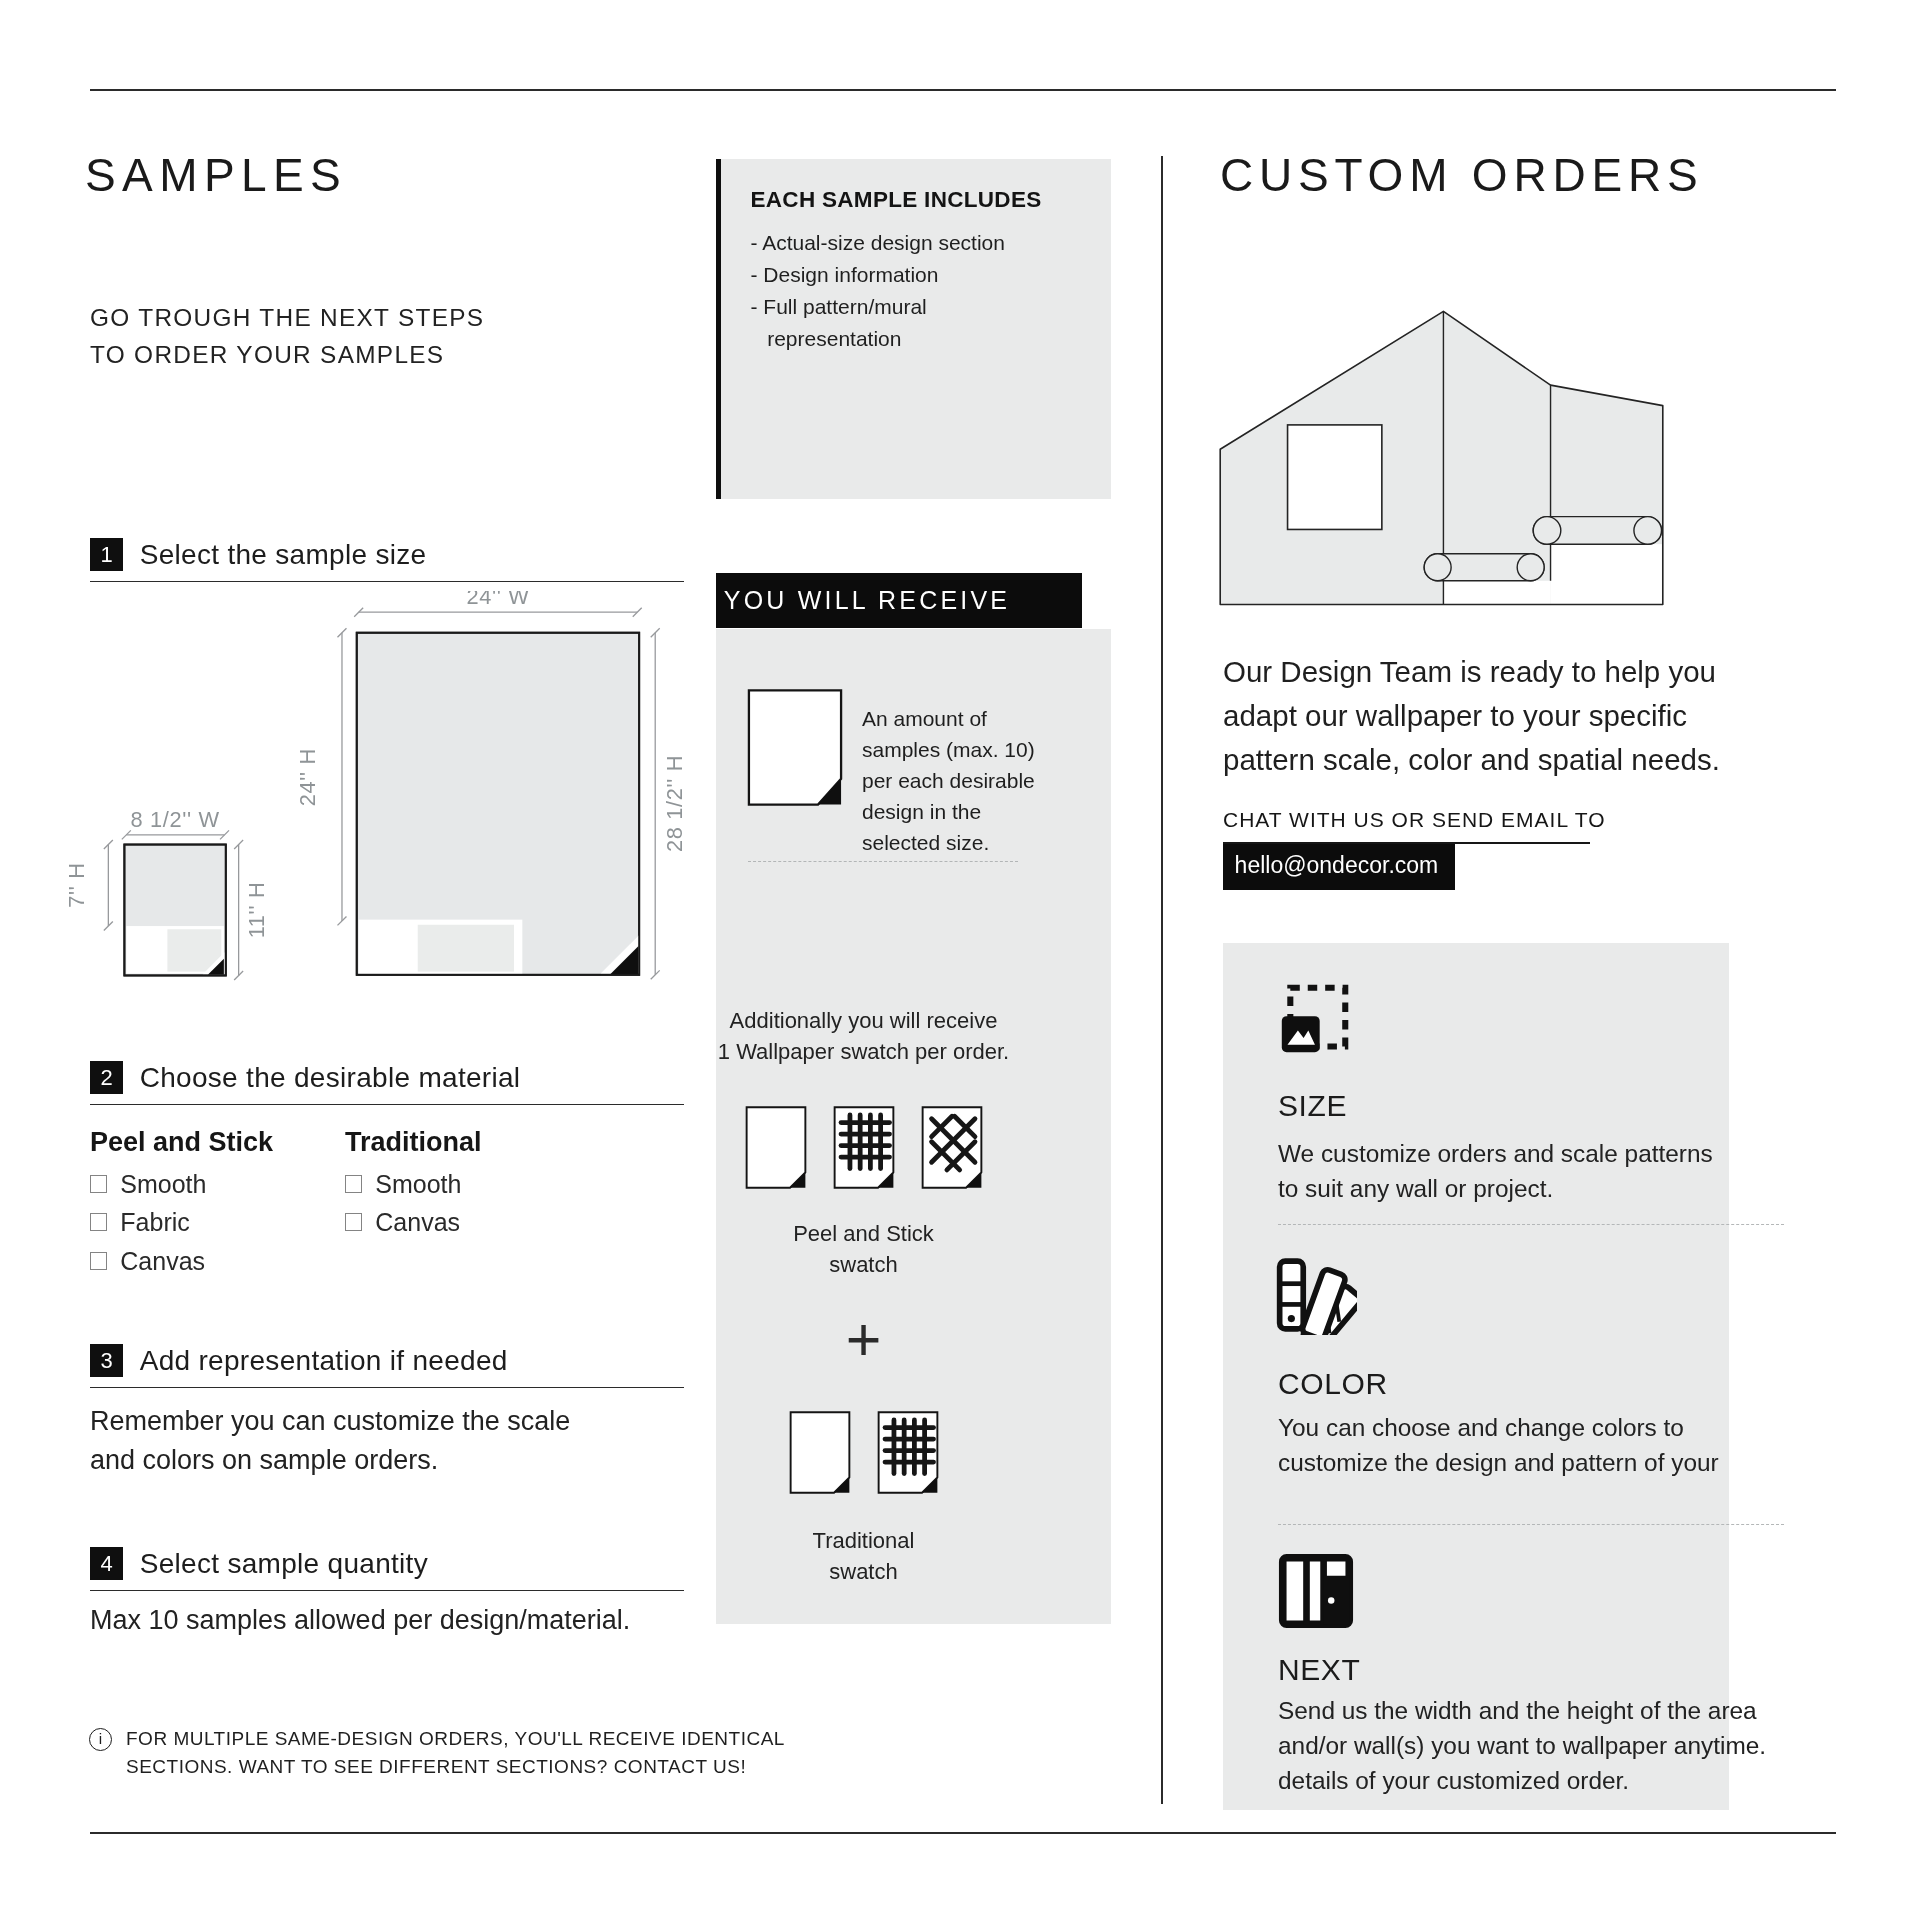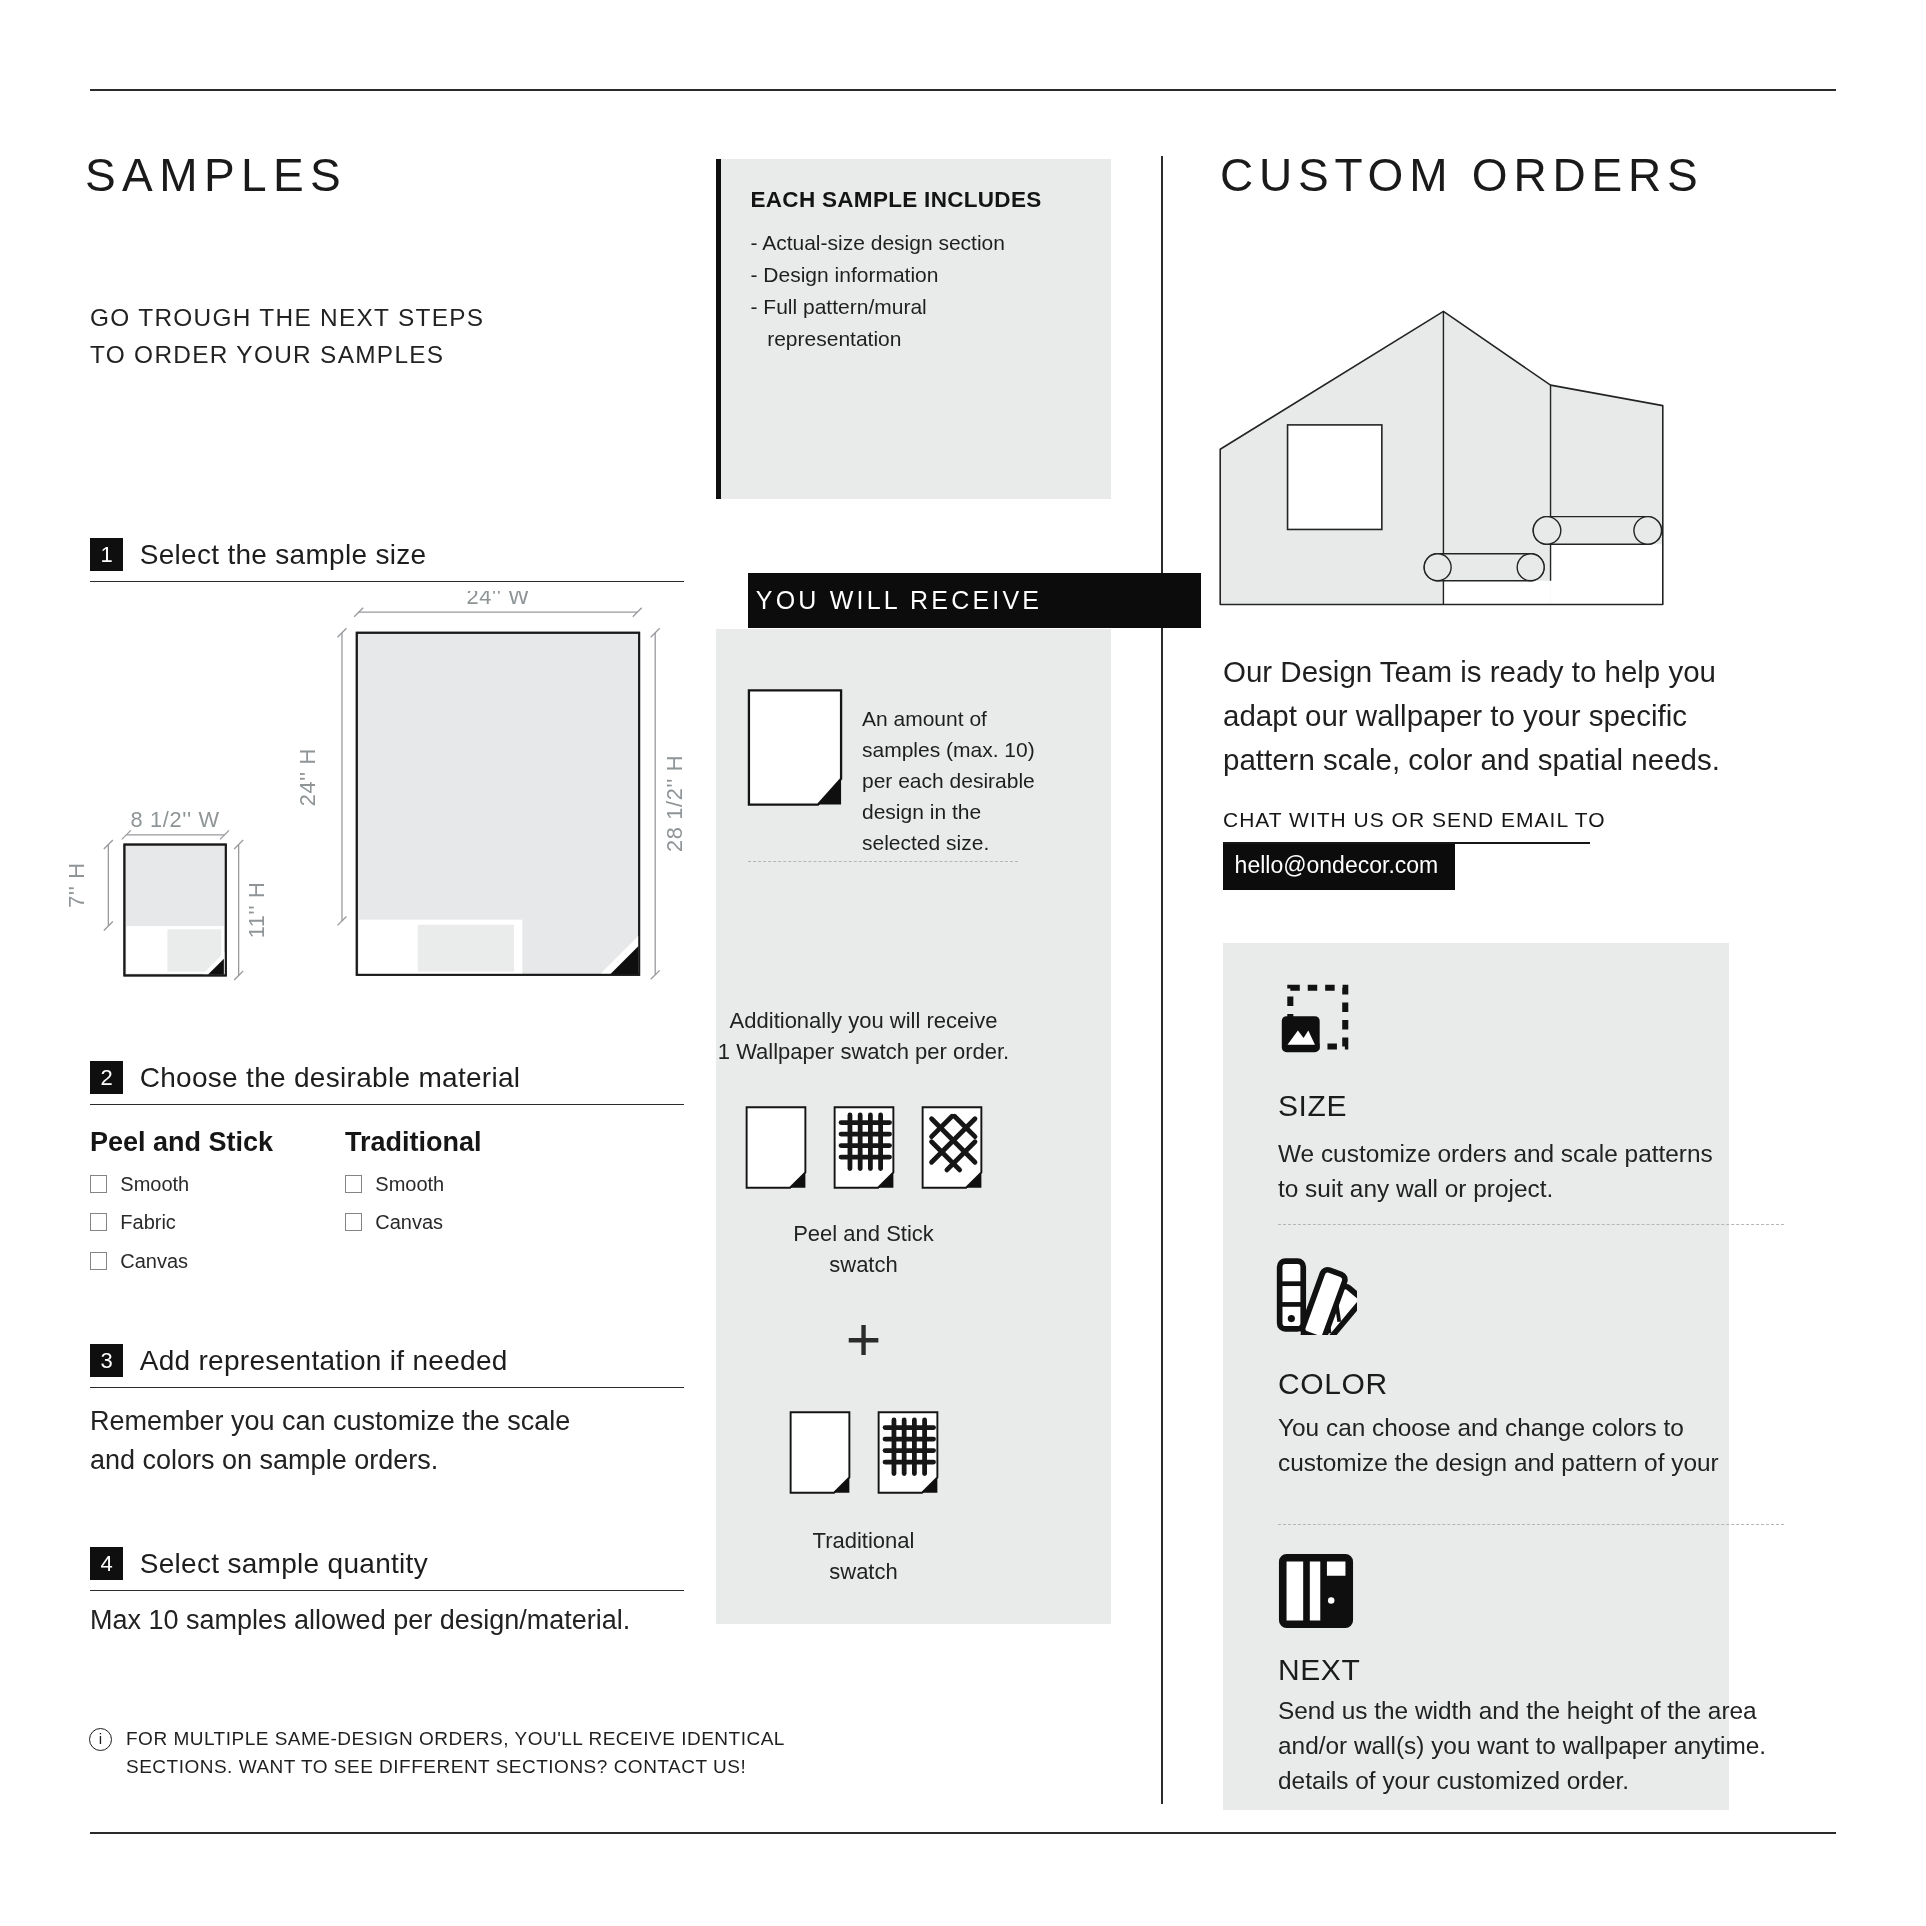--- a/index.html
+++ b/index.html
@@ -15,34 +15,34 @@
   .big-title{font-size:46px;font-weight:300;letter-spacing:6.4px;color:#1a1a1a;white-space:nowrap;margin-top:12px;}
   .subtitle{font-size:24.4px;font-weight:300;line-height:37px;letter-spacing:1.3px;color:#222;}
   .step-header{position:absolute;left:90px;width:594px;display:flex;align-items:center;gap:16.7px;
                border-bottom:1.9px solid #2b2b2b;padding-bottom:10.3px;}
   .step-num{width:33px;height:33px;background:#0f0f0f;color:#fff;font-size:22px;font-weight:400;
             display:flex;align-items:center;justify-content:center;flex:0 0 auto;}
   .step-title{font-size:28px;font-weight:300;color:#1d1d1d;letter-spacing:0.3px;white-space:nowrap;}
   .mat-title{font-size:27px;font-weight:600;color:#161616;white-space:nowrap;}
   .mat-row{position:absolute;display:flex;align-items:center;gap:13px;height:28px;}
   .mat-box{width:17.3px;height:17.3px;border:1.6px solid #848484;box-sizing:border-box;background:#fff;flex:0 0 auto;}
-  .mat-label{font-size:20px;font-weight:300;color:#2a2a2a;white-space:nowrap;}
+  .mat-label{font-size:25px;font-weight:300;color:#2a2a2a;white-space:nowrap;}
   .body-text{font-size:27px;font-weight:300;line-height:39px;color:#222;white-space:nowrap;}
   .footnote{position:absolute;left:89px;top:1725px;display:flex;gap:14px;align-items:flex-start;}
   .info-circle{width:23px;height:23px;border:1.9px solid #1d1d1d;border-radius:50%;box-sizing:border-box;
                display:flex;align-items:center;justify-content:center;font-size:15.4px;font-weight:500;color:#1d1d1d;margin-top:2.6px;}
   .footnote-text{font-size:19px;font-weight:400;line-height:28px;letter-spacing:0.5px;color:#1f1f1f;white-space:nowrap;}
 
   
   .includes-box{position:absolute;left:716px;top:159px;width:395px;height:340px;background:#e9eaea;
                 border-left:5.8px solid #0e0e0e;box-sizing:border-box;padding:28px 15.4px 0 29.5px;}
   .includes-title{font-size:22.5px;font-weight:700;letter-spacing:0.3px;color:#141414;margin-bottom:14px;white-space:nowrap;}
   .includes-line{font-size:21px;font-weight:400;line-height:32px;color:#1f1f1f;white-space:nowrap;}
   .includes-line.indent{margin-left:16.7px;}
-  .banner{position:absolute;left:716px;top:573px;width:453px;height:55px;background:#0c0c0c;margin-left:32px;}
+  .banner{position:absolute;left:716px;top:573px;width:366px;height:55px;background:#0c0c0c;}
   .banner-inner{width:302px;text-align:center;line-height:55px;color:#ffffff;font-size:25px;
                 font-weight:300;letter-spacing:3.2px;white-space:nowrap;}
   .receive-panel{position:absolute;left:716px;top:629px;width:395px;height:995px;background:#e9eaea;}
   .receive-text{position:absolute;left:146px;top:74px;font-size:21px;font-weight:400;line-height:31px;color:#1e1e1e;}
   .dashed-mid{position:absolute;left:32px;top:232px;width:270px;border-top:1.3px dashed #b3b6b7;}
   .center-460{position:absolute;left:0;width:295px;text-align:center;}
   .swatch-caption{font-size:22px;font-weight:400;line-height:31px;color:#222;}
   .swatch-row{position:absolute;left:0;width:295px;display:flex;justify-content:center;gap:26px;}
   .plus{font-size:61px;font-weight:100;color:#2b2b2b;line-height:45px;}
 

